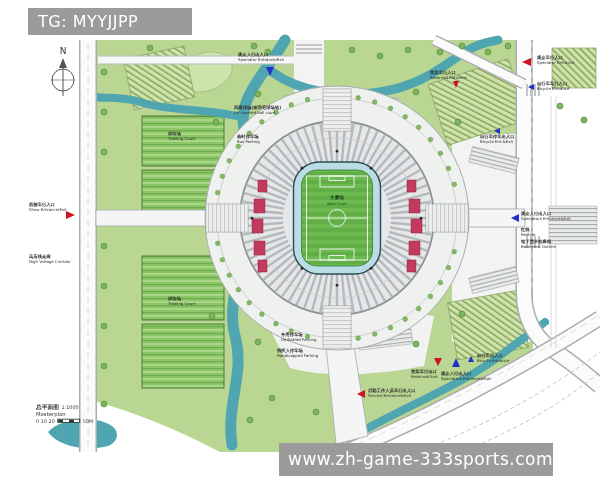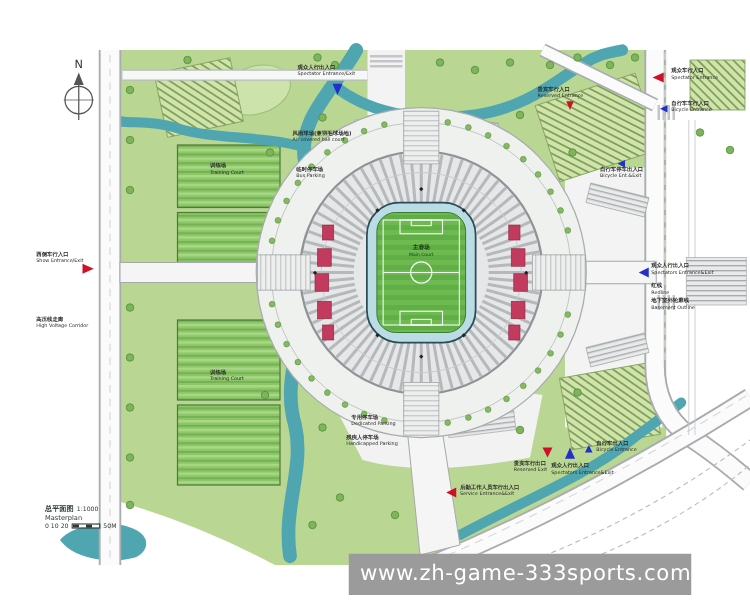--- a/index.html
+++ b/index.html
@@ -447,15 +447,16 @@
     <span>总平面图</span><span class="scale">1:1000</span>
   </div>
   <div id="title-line2">Masterplan</div>
   <div id="title-line3">
     <span>0 10 20</span>
     <span id="scalebar"></span>
     <span>50M</span>
   </div>
 </div>
 
+<div id="tg-banner" class="banner" style="background: rgb(155, 155, 155);">TG: MYYJJPP</div>
 <div id="site-banner" class="banner" style="background: rgb(155, 155, 155);">www.zh-game-333sports.com</div>
 
 </div>
 
 </body></html>

